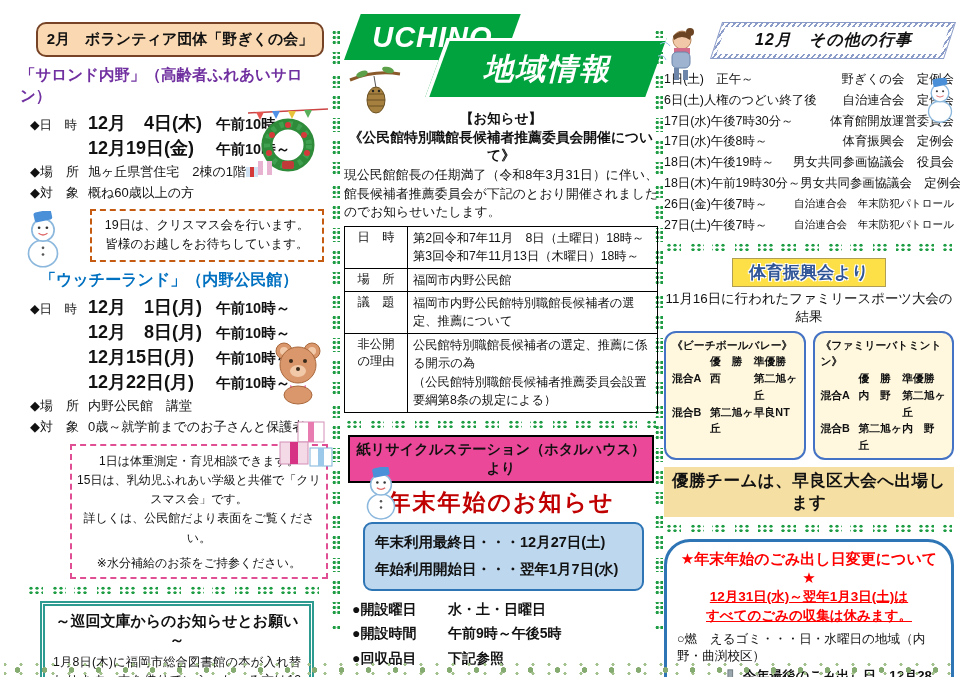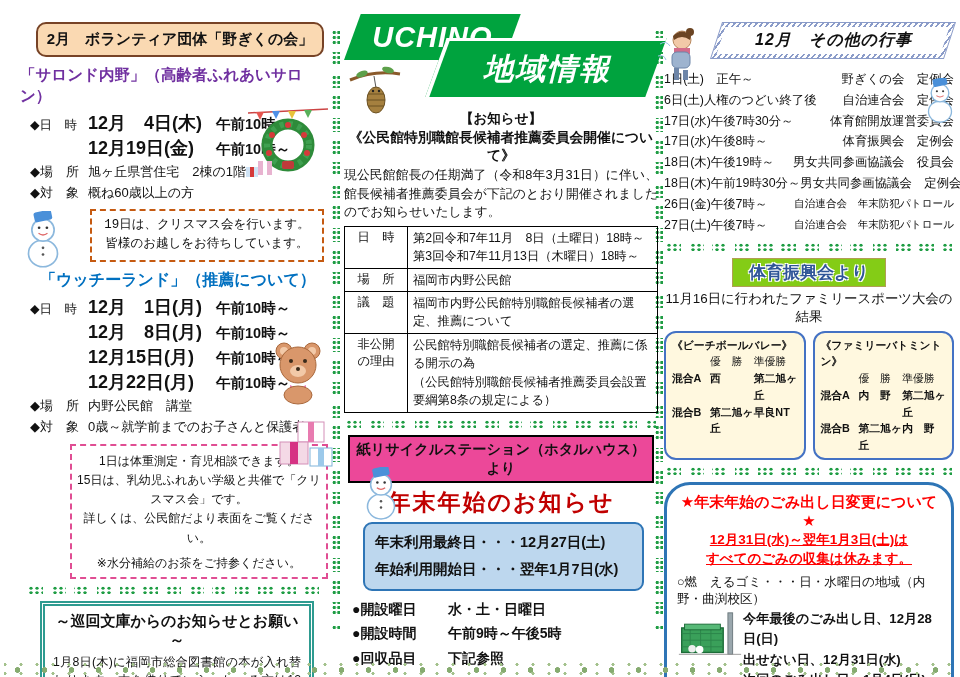--- a/index.html
+++ b/index.html
@@ -89,33 +89,33 @@
   .ev-hd-in span{display:inline-block;transform:skewX(18deg);font-weight:bold;
     font-style:italic;font-size:16px;letter-spacing:1px;}
   .ev-girl{position:absolute;left:-8px;top:4px;}
   .ev-snow{position:absolute;right:-4px;top:56px;}
   .ev-rows{margin-top:10px;}
   .ev-row{display:flex;justify-content:space-between;font-size:12.4px;line-height:1.68;
     white-space:nowrap;}
   .ev-row .who{text-align:left;}
   .ev-row .who.sm{font-size:10.6px;align-self:center;}
   .spt-hd{text-align:center;margin:0 0 3px;}
-  .spt-hd span{display:inline-block;background:#84cc16;border:1px solid #b19e55;
+  .spt-hd span{display:inline-block;background:#fde047;border:1px solid #b19e55;
     padding:2px 16px;font-weight:900;font-size:17px;color:#2F5597;
     text-shadow:-1px -1px 0 #fff,1px -1px 0 #fff,-1px 1px 0 #fff,1px 1px 0 #fff;}
   .spt-line{font-weight:normal;font-size:13.4px;text-align:center;margin-bottom:5px;}
   .spt-boxes{display:flex;gap:7px;}
   .spt-box{flex:1;border:2px solid #4472C4;border-radius:12px;background:#FFF8DF;
     padding:4px 6px;font-size:10.8px;line-height:1.55;}
   .spt-box .ttl{font-weight:bold;}
   .spt-r{display:flex;}
   .spt-r .c1x{width:38px;flex:0 0 38px;font-weight:bold;}
   .spt-r .c2x{width:52px;flex:1;font-weight:bold;}
   .spt-r .c3x{flex:1;font-weight:bold;}
-  .spt-r.hd .c2x,.spt-r.hd .c3x{font-weight:normal;}
+  .spt-r.hd .c2x,.spt-r.hd .c3x{font-weight:bold;}
   .spt-banner{background:#F5DFA3;font-weight:900;font-size:16.5px;text-align:center;
     padding:3px 0;margin-top:7px;letter-spacing:0.5px;}
   .gb-box{border:3px solid #2E75B6;border-radius:26px;padding:8px 10px 8px;margin-top:2px;}
   .gb-ttl{color:#FF0000;font-weight:900;font-size:15px;text-align:center;}
   .gb-sub{color:#FF0000;font-weight:bold;font-size:13.5px;text-align:center;
     text-decoration:underline;line-height:1.45;}
   .gb-line{font-size:12.6px;margin-top:5px;}
   .gb-burn{display:flex;align-items:flex-start;margin:1px 0 2px;}
   .gb-burn .txt{font-weight:bold;font-size:13.2px;line-height:1.55;white-space:pre-line;}
   .ill{display:block;}
@@ -166,36 +166,36 @@
     <div class="fact">
       <span class="lbl">◆場　所</span>
       <span>旭ヶ丘県営住宅　2棟の1階</span>
     </div>
     <div class="fact">
       <span class="lbl">◆対　象</span>
       <span>概ね60歳以上の方</span>
     </div>
   </div>
 
-  <div style="position:relative;font-family:Liberation Mono, monospace;">
+  <div style="position:relative;">
     <svg class="ill" width="46" height="58" viewBox="0 0 40 52" style="position:absolute;left:-6px;top:2px;">
       <ellipse cx="20" cy="38" rx="13" ry="12" fill="#fff" stroke="#8cb8dd" stroke-width="1.5"></ellipse>
       <circle cx="20" cy="17" r="10" fill="#fff" stroke="#8cb8dd" stroke-width="1.5"></circle>
       <rect x="12" y="0" width="16" height="9" rx="2" fill="#4a90d9" transform="rotate(-12 20 5)"></rect>
       <circle cx="16.5" cy="15" r="1.2" fill="#333"></circle>
         <circle cx="23.5" cy="15" r="1.2" fill="#333"></circle>
       <path d="M16 20 q4 3 8 0" stroke="#e06666" fill="none" stroke-width="1.2"></path>
       <circle cx="20" cy="33" r="1.2" fill="#555"></circle>
         <circle cx="20" cy="39" r="1.2" fill="#555"></circle>
     </svg>
     <div class="box-dash-o prelines">19日は、クリスマス会を行います。
 皆様のお越しをお待ちしています。</div>
   </div>
 
-  <div class="t-blue">「ウッチーランド」（推薦について）</div>
+  <div class="t-blue">「ウッチーランド」（内野公民館）</div>
 
   <div style="position:relative;">
     <svg class="ill" width="72" height="66" viewBox="0 0 72 66" style="position:absolute;right:-4px;top:44px;">
       <circle cx="22" cy="12" r="8" fill="#D9976B" stroke="#a9683c"></circle>
         <circle cx="50" cy="12" r="8" fill="#D9976B" stroke="#a9683c"></circle>
       <circle cx="22" cy="12" r="4" fill="#f2c9a8"></circle>
         <circle cx="50" cy="12" r="4" fill="#f2c9a8"></circle>
       <circle cx="36" cy="26" r="18" fill="#D9976B" stroke="#a9683c"></circle>
       <ellipse cx="36" cy="32" rx="8" ry="6" fill="#f2c9a8"></ellipse>
       <circle cx="29" cy="22" r="2" fill="#3a2a1a"></circle>
@@ -456,20 +456,21 @@
             <span class="c2x">内　野</span>
             <span class="c3x">第二旭ヶ丘</span>
           </div>
         <div class="spt-r">
             <span class="c1x">混合B</span>
             <span class="c2x">第二旭ヶ丘</span>
             <span class="c3x">内　野</span>
           </div>
       </div>
     </div>
+    <div class="spt-banner">優勝チームは、早良区大会へ出場します</div>
   </div>
 
   <div class="dots-row"></div>
 
   <div class="gb-box">
     <div class="gb-ttl">★年末年始のごみ出し日変更について★</div>
     <div class="gb-sub">12月31日(水)～翌年1月3日(土)は</div>
     <div class="gb-sub">すべてのごみの収集は休みます。</div>
 
     <div class="gb-line">○燃　えるゴミ・・・日・水曜日の地域（内野・曲渕校区）</div>

